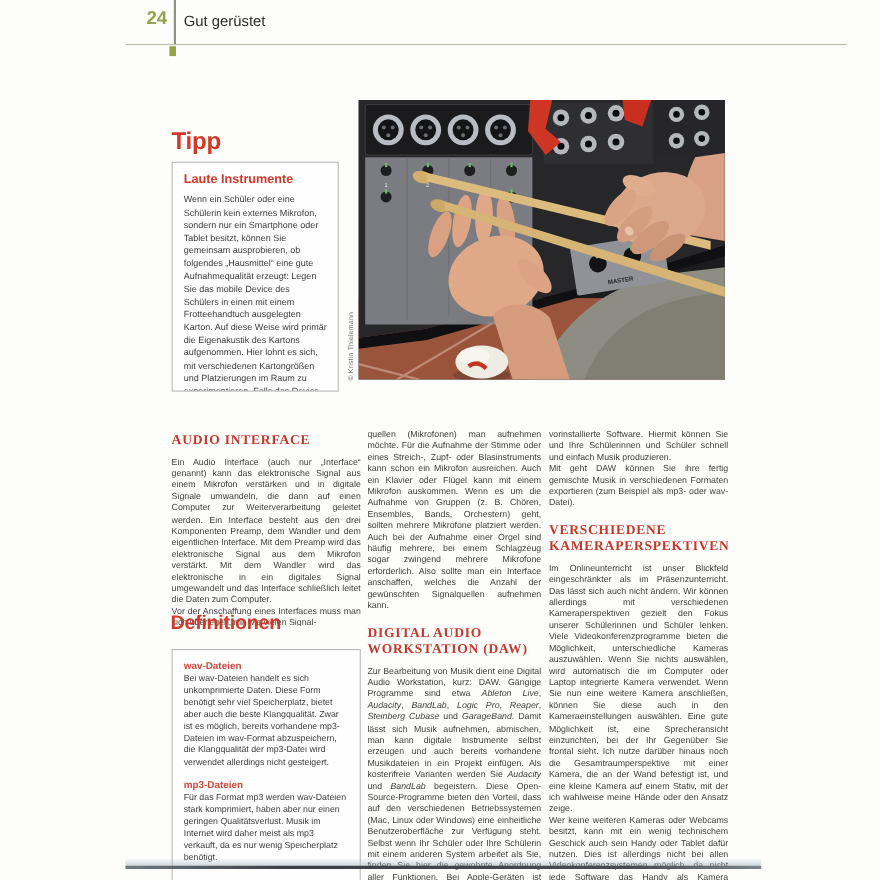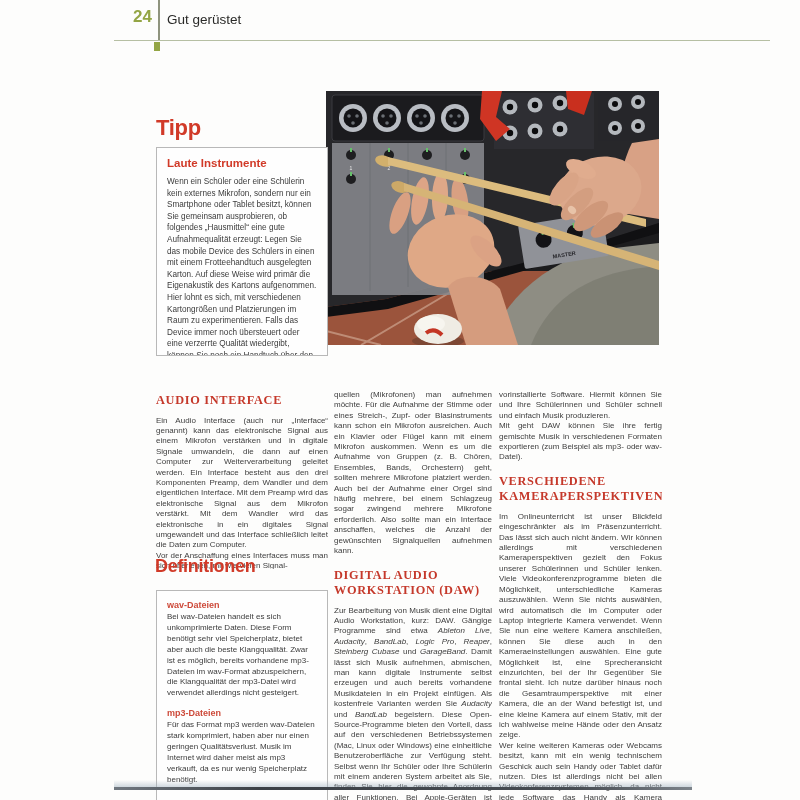--- a/index.html
+++ b/index.html
@@ -16,21 +16,21 @@
   .head-vrule{left:158px;top:0;width:1.5px;height:40px;background:#8f947e;}
   .head-title{left:167px;top:12px;font-size:13.5px;font-weight:normal;color:#2a2a28;}
   .head-hrule{left:114px;top:40px;width:656px;height:1px;background:#b6bfa3;}
   .head-sq{left:154px;top:42px;width:6px;height:9px;background:#93a544;}
   
   .kicker{font-weight:bold;color:#d13a28;letter-spacing:-0.3px;}
   .tip-kicker{left:156px;top:115px;font-size:22px;}
   .def-kicker{left:155px;top:556px;font-size:18px;}
   
   .note-box{border:1px solid #b8b8b8;background:#fefefe;box-sizing:border-box;padding:9px 10px;overflow:hidden;}
-  .tip-box{left:156px;top:147px;width:172px;height:209px;}
+  .tip-box{left:156px;top:147px;width:152px;height:209px;}
   .def-box{left:156px;top:590px;width:172px;height:228px;}
   .box-title{font-size:11.5px;font-weight:bold;color:#d13a28;margin:0 0 7px 0;}
   .box-body{font-size:8.2px;line-height:11.6px;color:#3b3b3b;margin:0;}
   .def-sub{font-size:9px;font-weight:bold;color:#cd4a3a;margin:0 0 2px 0;}
   .def-body{font-size:8px;line-height:10.9px;color:#3b3b3b;margin:0 0 9px 0;}
   
   .col{box-sizing:border-box;overflow:hidden;margin-top:22px;}
   .col p{margin:0;font-size:8px;line-height:10.4px;text-align:justify;color:#3d3d3d;}
   .col-1{left:156px;top:371px;width:172px;height:176px;}
   .col-2{left:334px;top:368px;width:158px;height:414px;}

